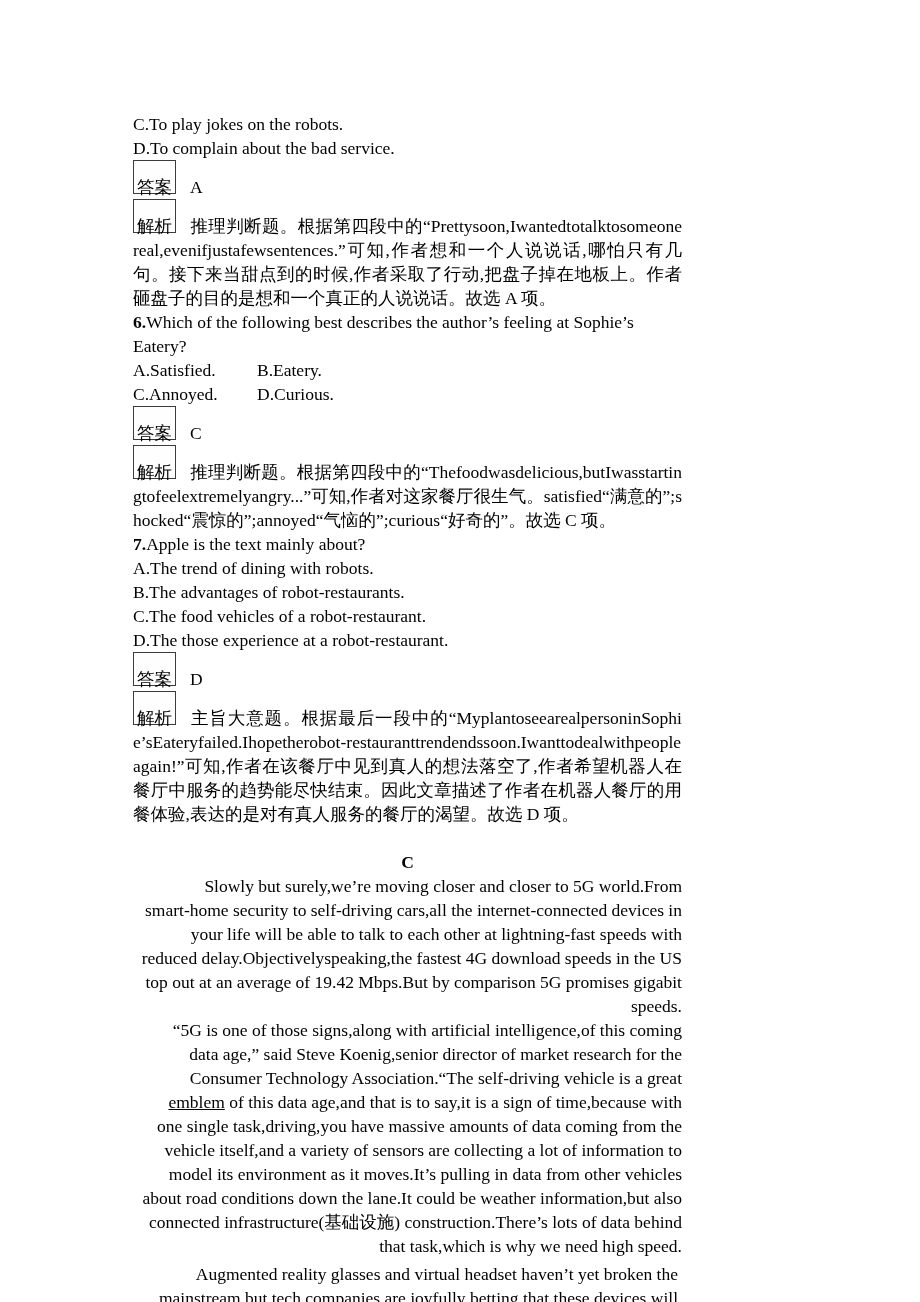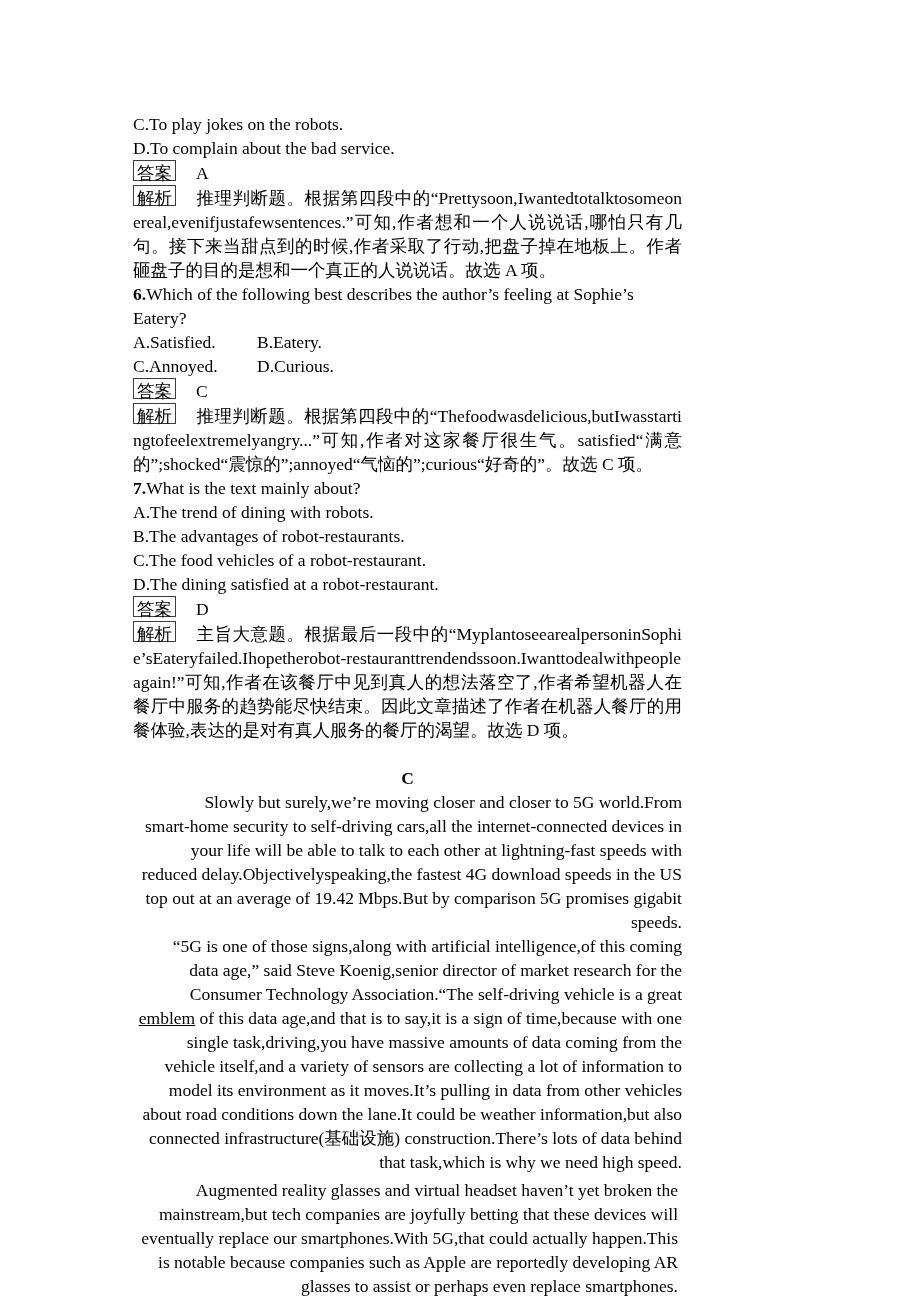--- a/index.html
+++ b/index.html
@@ -20,40 +20,40 @@
     box-sizing: border-box;
     width: 812px;
     padding: 112px 130px 0 133px;
   }
   .line { min-height: 24px; }
   .qline .qnum { font-weight: bold; }
   .badge {
     display: inline-block;
     border: 1.5px solid #3c3c3c;
     background: #fefefe;
-    padding: 2px 3px;
+    padding: 16px 3px;
     line-height: 20px;
     height: 21px;
-    margin-right: 20px;
+    margin-right: 14px;
     vertical-align: baseline;
     box-sizing: border-box;
   }
   .analysis {
     text-align: justify;
     word-break: break-all;
   }
   .opt-col { display: inline-block; width: 124px; }
   .spacer { height: 24px; }
   .heading-c {
     text-align: center;
     font-weight: bold;
   }
   .indent { text-indent: 2em; }
   .para { text-indent: 2em; text-align: right; }
-  .underline { text-decoration: underline; }
+  .underline { text-decoration: underline; margin-left: 29px; }
 </style>
 </head>
 <body>
 
 <div class="content">
 
   <section>
     <div class="line">C.To play jokes on the robots.</div>
     <div class="line">D.To complain about the bad service.</div>
     <div class="line">
@@ -77,26 +77,26 @@
     <div class="line">
       <span class="badge">答案</span><span>C</span>
     </div>
     <div class="analysis">
       <span class="badge">解析</span><span>推理判断题。根据第四段中的“Thefoodwasdelicious,butIwasstartingtofeelextremelyangry...”可知,作者对这家餐厅很生气。satisfied“满意的”;shocked“震惊的”;annoyed“气恼的”;curious“好奇的”。故选 C 项。</span>
     </div>
   </section>
 
   <section>
     <div class="line qline">
-      <span class="qnum">7.</span><span>What is the text mainly about?</span>
+      <span class="qnum">7.</span><span>Apple is the text mainly about?</span>
     </div>
     <div class="line">A.The trend of dining with robots.</div>
     <div class="line">B.The advantages of robot-restaurants.</div>
     <div class="line">C.The food vehicles of a robot-restaurant.</div>
-    <div class="line">D.The dining satisfied at a robot-restaurant.</div>
+    <div class="line">D.The those experience at a robot-restaurant.</div>
     <div class="line">
       <span class="badge">答案</span><span>D</span>
     </div>
     <div class="analysis">
       <span class="badge">解析</span><span>主旨大意题。根据最后一段中的“MyplantoseearealpersoninSophie’sEateryfailed.Ihopetherobot-restauranttrendendssoon.Iwanttodealwithpeopleagain!”可知,作者在该餐厅中见到真人的想法落空了,作者希望机器人在餐厅中服务的趋势能尽快结束。因此文章描述了作者在机器人餐厅的用餐体验,表达的是对有真人服务的餐厅的渴望。故选 D 项。</span>
     </div>
   </section>
 
   <div class="spacer"></div>
 

